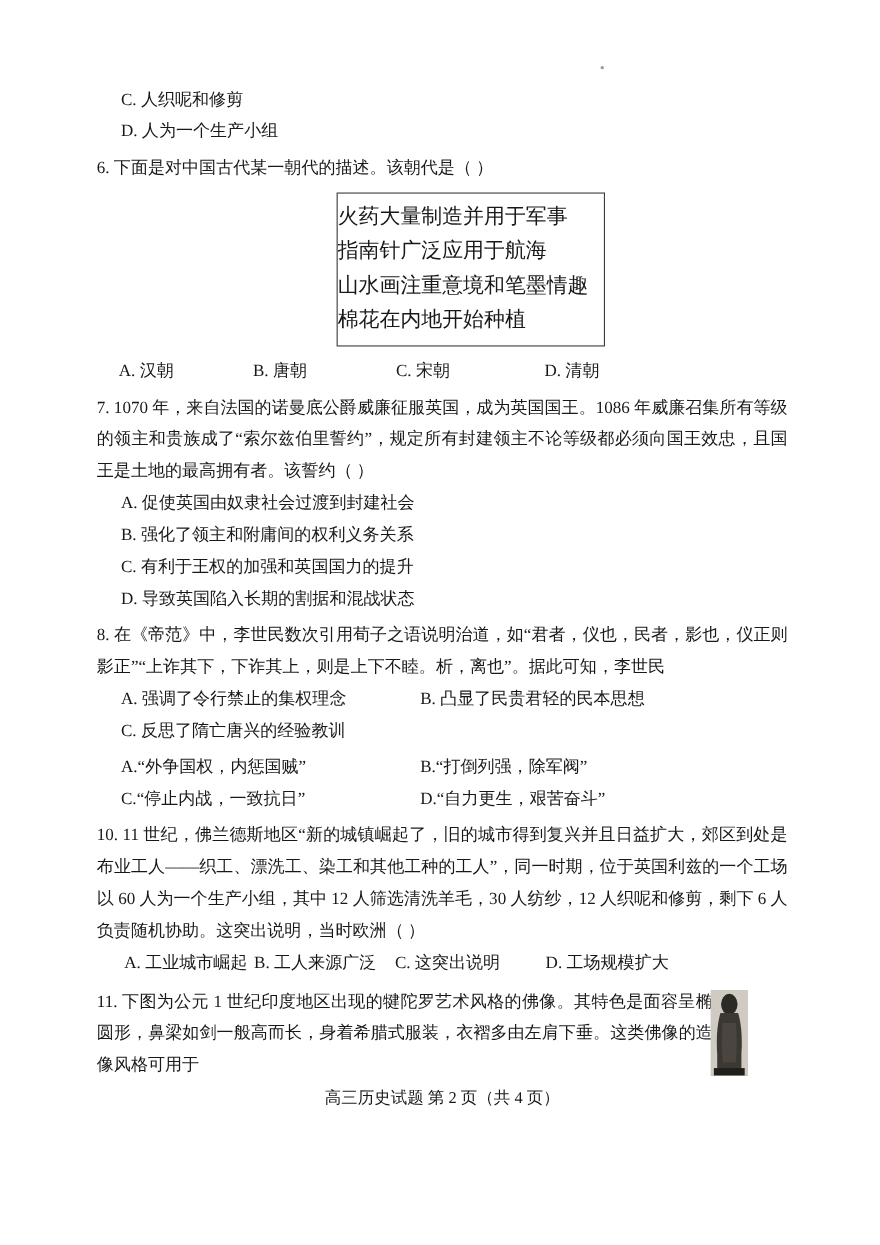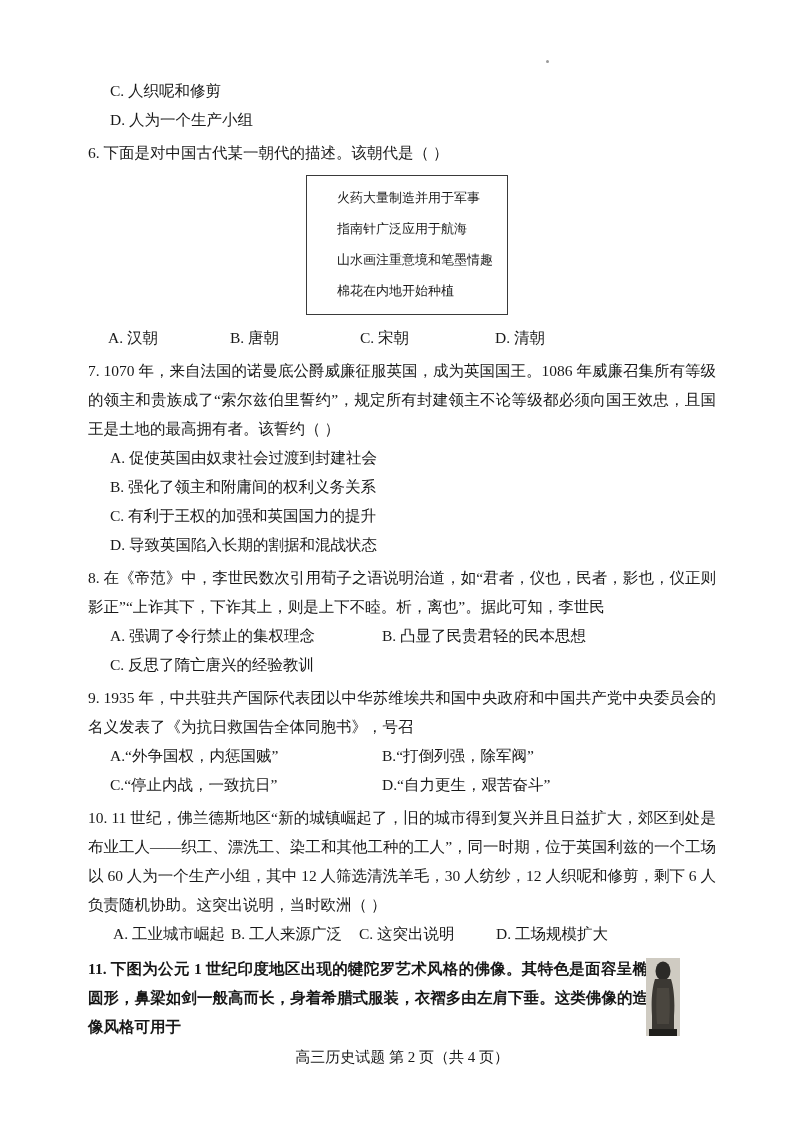--- a/index.html
+++ b/index.html
@@ -21,26 +21,26 @@
   .opt-row-4 {
     display:grid; grid-template-columns:122px 130px 135px auto;
     padding-left:20px; margin-top:2px;
   }
   .opt-row-4b {
     display:grid; grid-template-columns:118px 128px 137px auto;
     padding-left:25px;
   }
   .desc-box {
     border:1.5px solid #3a3a3a; display:inline-block;
-    margin:8px 0 6px 218px; padding:6px 14px 8px 30px;
-    font-size:13px; line-height:31px;
+    margin:8px 0 6px 218px; padding:6px 14px 8px 0;
+    font-size:19px; line-height:31px;
   }
   .desc-box .box-line { display:block; white-space:nowrap; }
   .q11-wrap { position:relative; margin-top:6px; }
-  .q11-wrap .para { width:560px;font-weight:bold; }
+  .q11-wrap .para { width:560px; }
   .statue {
     position:absolute; right:36px; top:4px; width:34px; height:78px;
     background:#d4d0c8; overflow:hidden; box-shadow:0 0 0 1px #bdb9b1 inset;
   }
   .footer-line {
     text-align:center; font-size:15px; margin-top:2px;
   }
   .noise-dot {
     position:absolute; top:60px; left:546px; width:3px; height:3px;
     background:#9a9a9a; border-radius:50%;
@@ -86,21 +86,20 @@
   <div class="q-block">
     <p class="para">8. 在《帝范》中，李世民数次引用荀子之语说明治道，如“君者，仪也，民者，影也，仪正则影正”“上诈其下，下诈其上，则是上下不睦。析，离也”。据此可知，李世民</p>
     <div class="opt-grid-2">
       <span>A. 强调了令行禁止的集权理念</span>
       <span>B. 凸显了民贵君轻的民本思想</span>
       <span>C. 反思了隋亡唐兴的经验教训</span>
     </div>
   </div>
 
   <div class="q-block">
-    <p class="para">9. 1935 年，中共驻共产国际代表团以中华苏维埃共和国中央政府和中国共产党中央委员会的名义发表了《为抗日救国告全体同胞书》，号召</p>
     <div class="opt-grid-2">
       <span>A.“外争国权，内惩国贼”</span>
       <span>B.“打倒列强，除军阀”</span>
       <span>C.“停止内战，一致抗日”</span>
       <span>D.“自力更生，艰苦奋斗”</span>
     </div>
   </div>
 
   <div class="q-block">
     <p class="para">10. 11 世纪，佛兰德斯地区“新的城镇崛起了，旧的城市得到复兴并且日益扩大，郊区到处是布业工人——织工、漂洗工、染工和其他工种的工人”，同一时期，位于英国利兹的一个工场以 60 人为一个生产小组，其中 12 人筛选清洗羊毛，30 人纺纱，12 人织呢和修剪，剩下 6 人负责随机协助。这突出说明，当时欧洲（  ）</p>

